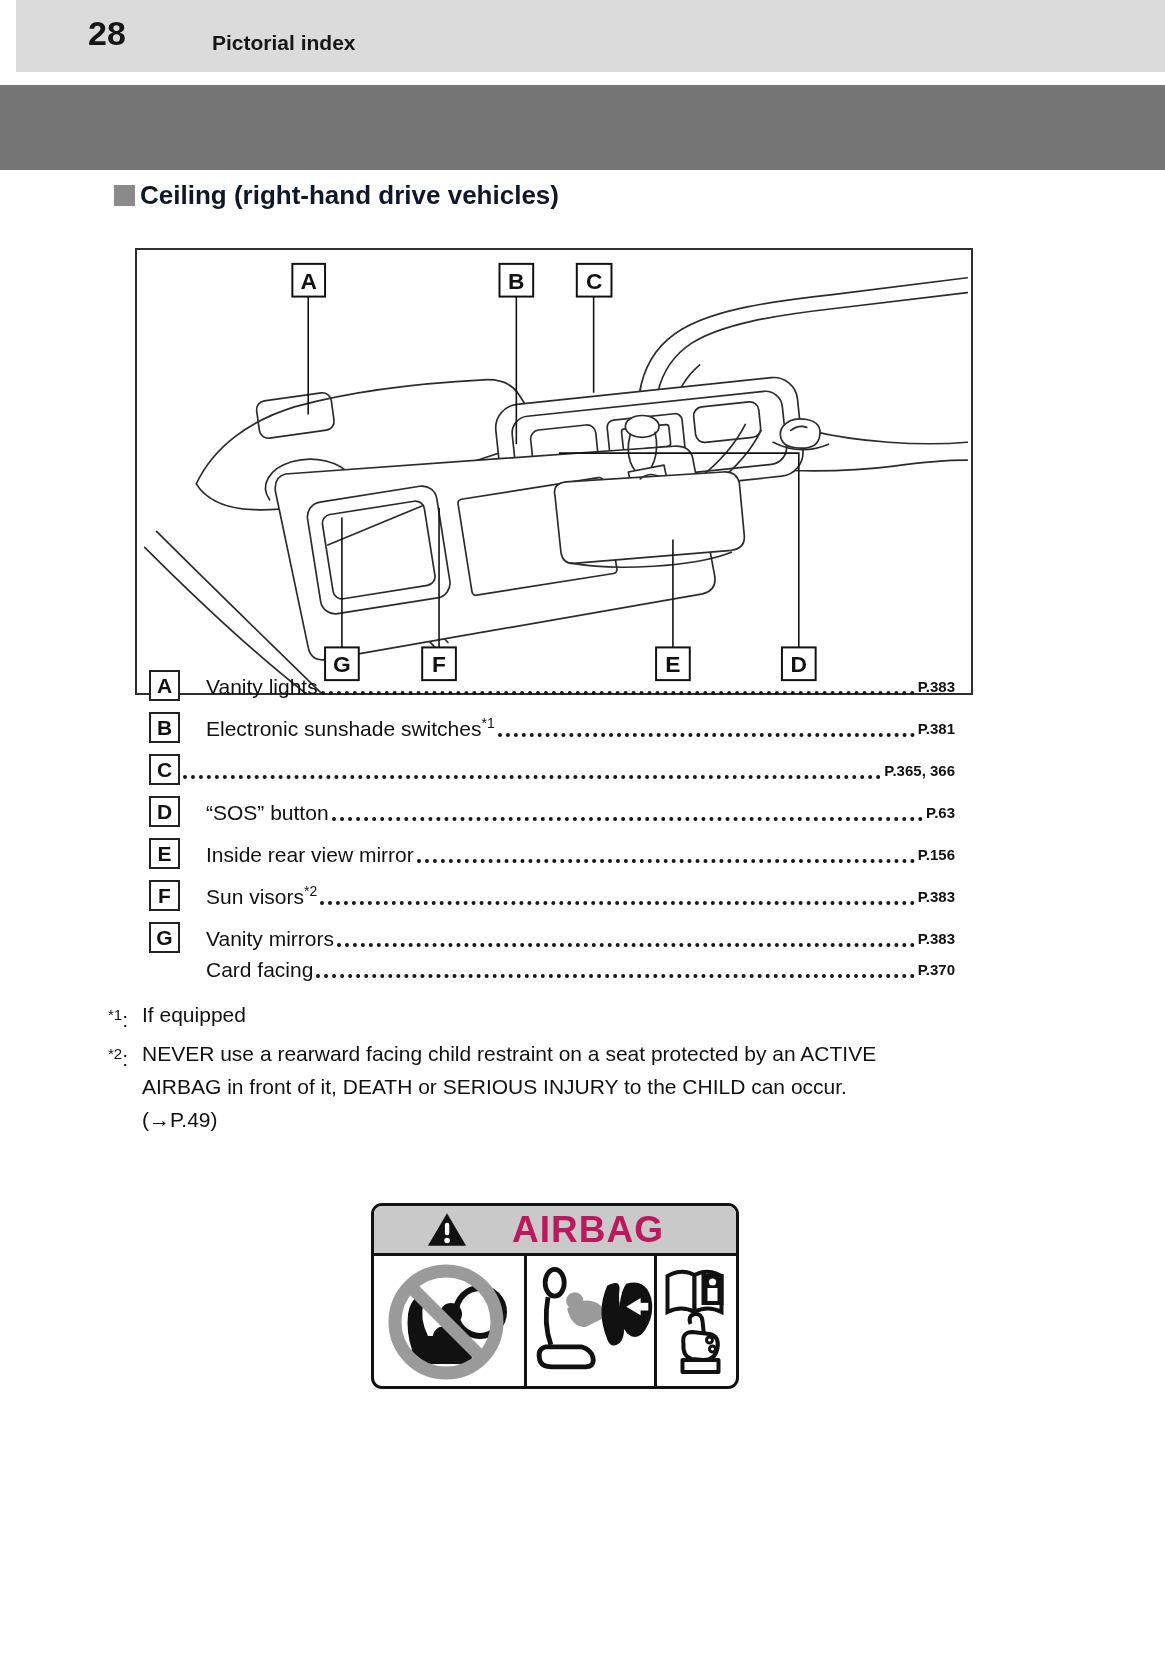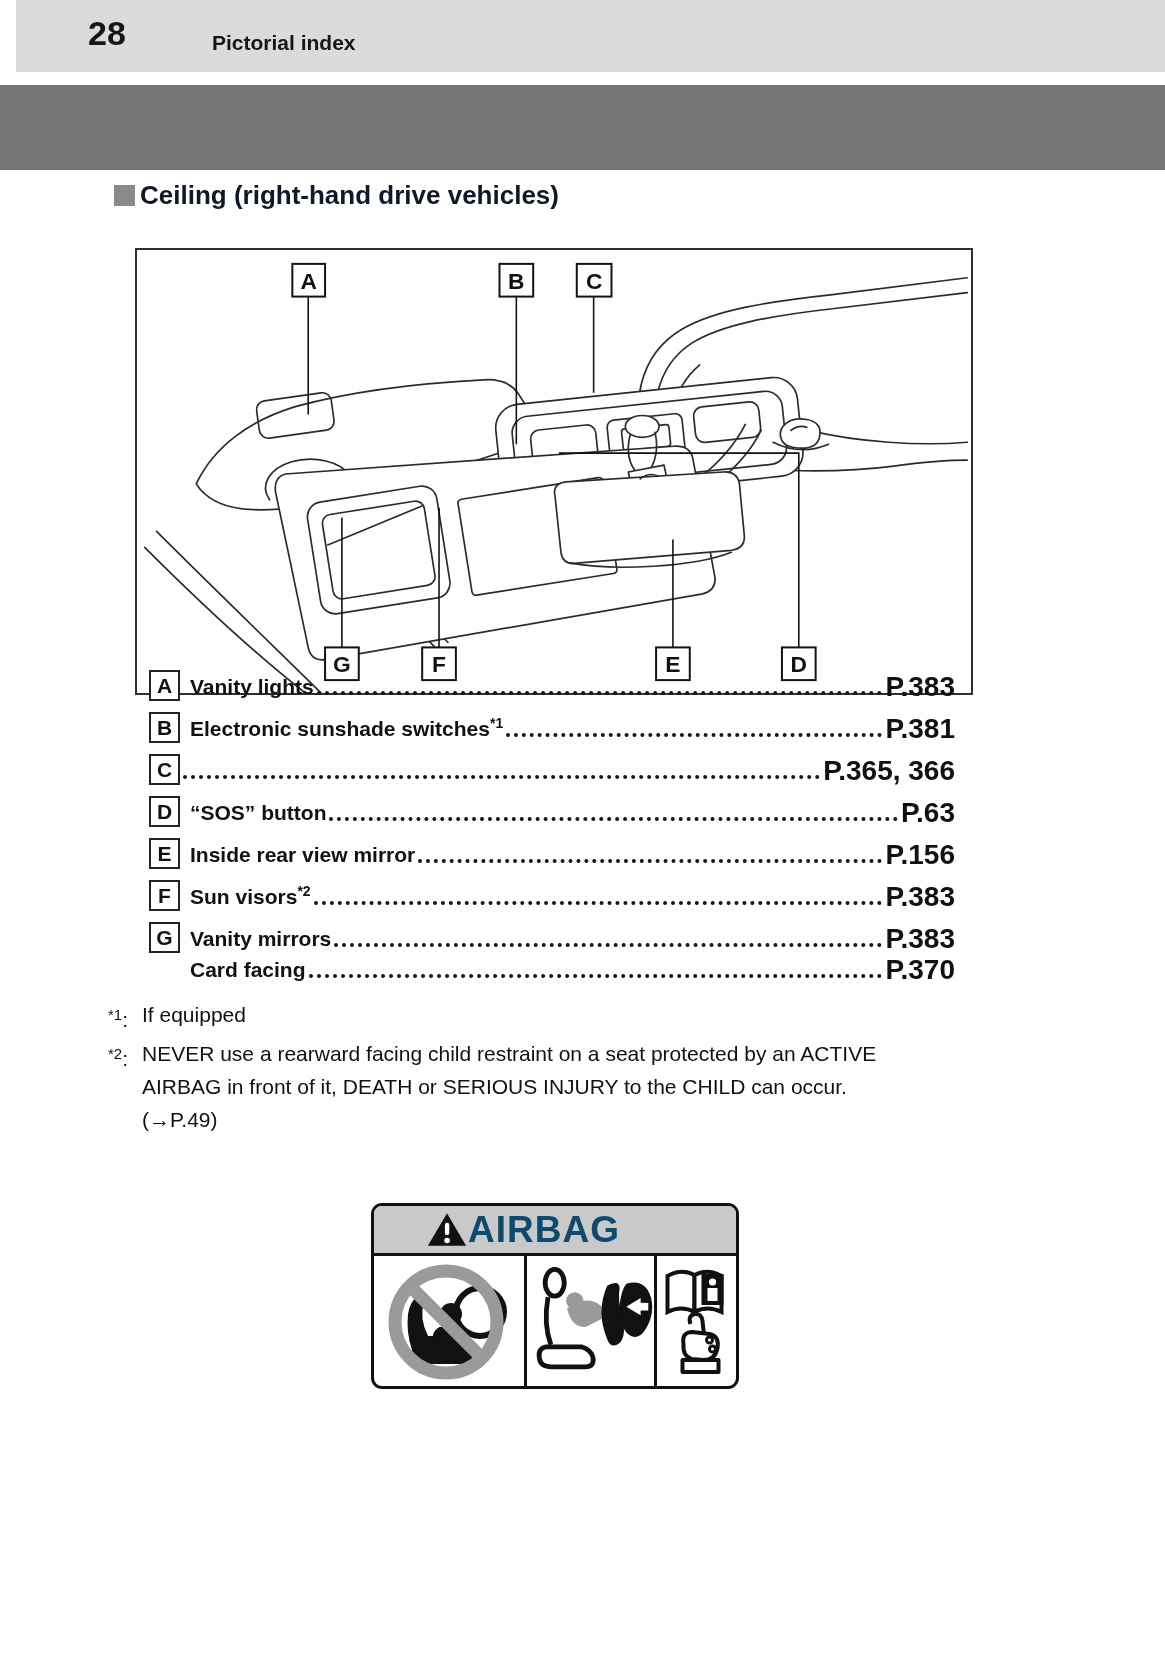--- a/index.html
+++ b/index.html
@@ -23,38 +23,38 @@
   .diagram{position:absolute;left:135px;top:248px;width:838px;height:447px;border:2px solid #2f2f2f;box-sizing:border-box;background:#fff;}
   .diagram svg{display:block;width:100%;height:100%;}
 
   
   .legend{position:absolute;left:149px;top:670px;width:806px;}
   .legend-row{display:flex;align-items:flex-end;height:31px;margin-bottom:11px;}
   .legend-row .key{flex:0 0 31px;height:31px;border:2px solid #222;box-sizing:border-box;
       font-size:21px;font-weight:bold;text-align:center;line-height:27px;background:#fff;align-self:center;}
   .legend-row.nokey .key{visibility:hidden;}
   .legend-row.nokey{margin-top:-11px;}
-  .legend-row .label{margin-left:10px;font-size:21px;font-weight:bold;white-space:nowrap;line-height:29px;}
+  .legend-row .label{margin-left:26px;font-size:21px;font-weight:normal;white-space:nowrap;line-height:29px;}
   .legend-row .label sup{font-size:14px;line-height:0;vertical-align:8px;}
   .legend-row .dots{flex:1 1 auto;border-bottom:4px dotted #161616;margin:0 3px 6px 3px;min-width:20px;}
-  .legend-row .page{font-size:28px;font-weight:bold;white-space:nowrap;line-height:29px;}
+  .legend-row .page{font-size:15px;font-weight:bold;white-space:nowrap;line-height:29px;}
 
   
   .footnote{position:absolute;left:108px;width:900px;font-size:21px;line-height:33px;}
   .footnote .body{display:inline-block;padding-left:34px;white-space:pre-line;}
   .fn-head{position:absolute;left:0;top:0;}
   .fn-head sup{font-size:15px;vertical-align:7px;}
   #fn1{top:998px;} #fn2{top:1037px;}
 
   
   .airbag{position:absolute;left:371px;top:1203px;width:368px;height:186px;border:3px solid #111;
           border-radius:11px;box-sizing:border-box;background:#fff;overflow:hidden;}
   .airbag-header{height:47px;background:#c9c9c9;border-bottom:3px solid #111;display:flex;align-items:center;}
   .airbag-header .tri{margin-left:52px;flex:0 0 auto;display:flex;}
-  .airbag-title{flex:1 1 auto;font-size:37px;font-weight:bold;color:#0c4a6e;letter-spacing:1px;margin-right:28px;}
+  .airbag-title{flex:1 1 auto;text-align:center;font-size:37px;font-weight:bold;color:#be185d;letter-spacing:1px;margin-right:28px;}
   .airbag-body{display:flex;height:130px;}
   .cell{box-sizing:border-box;height:100%;}
   .c1{flex:0 0 150px;}
   .c2{flex:0 0 133px;border-left:3px solid #111;border-right:3px solid #111;}
   .c3{flex:1 1 auto;}
   .cell svg{display:block;width:100%;height:100%;}
 </style>
 </head>
 <body>
 

